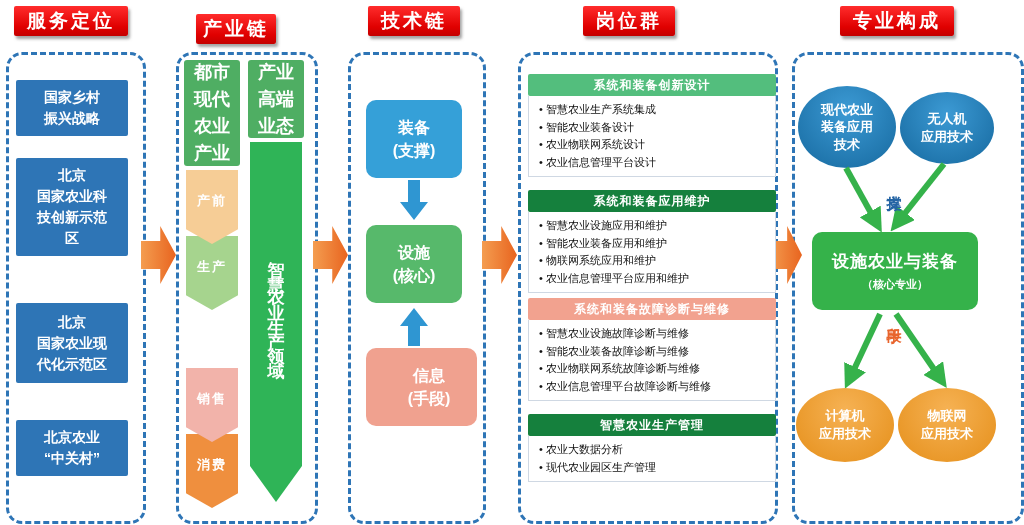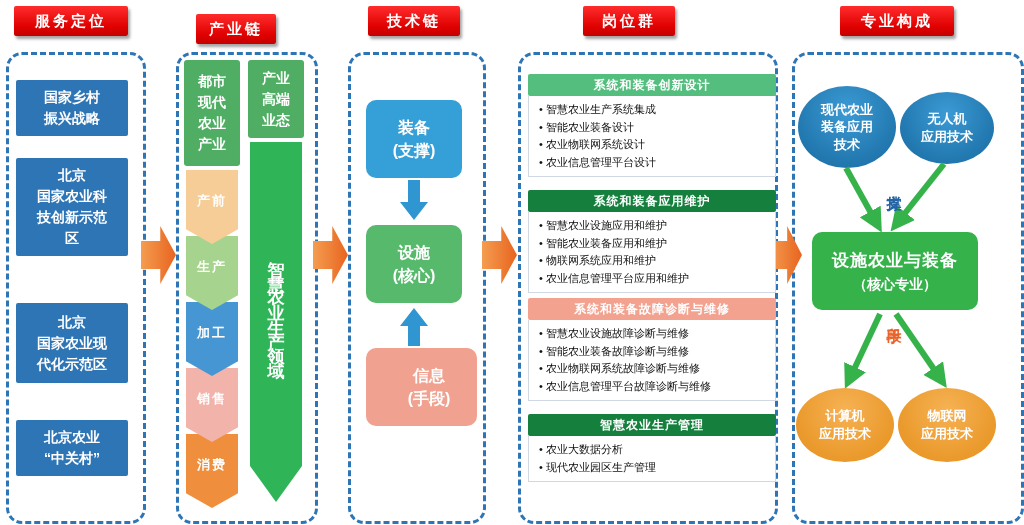--- a/index.html
+++ b/index.html
@@ -2,34 +2,34 @@
 <html><head>
 <meta charset="utf-8">
 <style>
   html,body { margin:0; padding:0; background:#ffffff; }
   body { font-family:"Liberation Sans","DejaVu Sans",sans-serif; }
   .canvas { position:relative; width:1024px; height:525px; background:#ffffff; overflow:hidden; }
   .abs { position:absolute; }
 
   
   .hdr { position:absolute; height:30px; background:linear-gradient(180deg,#ff2c2c 0%,#e00000 70%,#c40000 100%);
-         color:#fff; font-size:15px; font-weight:bold; letter-spacing:3px;
+         color:#fff; font-size:19px; font-weight:bold; letter-spacing:3px;
          display:flex; align-items:center; justify-content:center;
          box-shadow:2px 3px 3px rgba(90,90,90,.55); border-radius:2px; }
 
   
   .dashed { position:absolute; border:3px dashed #2e75b6; border-radius:16px; }
 
   
   .svc-box { position:absolute; left:16px; width:112px; background:#2e75b6; color:#fff;
              font-weight:bold; font-size:14px; line-height:1.5; text-align:center; white-space:pre-line;
              display:flex; align-items:center; justify-content:center; border-radius:2px; }
 
   
-  .ind-box { position:absolute; background:#4fae63; color:#fff; font-weight:bold; font-size:14px;
+  .ind-box { position:absolute; background:#4fae63; color:#fff; font-weight:bold; font-size:18px;
              line-height:1.5; text-align:right; white-space:pre-line; border-radius:3px;
              display:flex; align-items:center; justify-content:center; }
   .big-arrow { position:absolute; background:#2fb457; color:#fff; font-weight:bold; font-size:17px;
                clip-path:polygon(0 0,100% 0,100% 90%,50% 100%,0 90%);
                display:flex; align-items:center; justify-content:center; padding-bottom:34px; box-sizing:border-box; }
   .big-arrow span { writing-mode:vertical-rl; text-orientation:upright; letter-spacing:.85em; }
   .chev { position:absolute; left:186px; width:52px; height:74px; color:#fff; font-weight:bold; font-size:13px;
           letter-spacing:2px; clip-path:polygon(0 0,100% 0,100% 80%,50% 100%,0 80%);
           display:flex; align-items:center; justify-content:center; padding-bottom:13px; box-sizing:border-box; }
   .chev-0 { background:#f6cd96; } .chev-1 { background:#a6d48e; } .chev-2 { background:#4596d3; }
@@ -59,21 +59,21 @@
 
   
   .ellipse { position:absolute; border-radius:50%; color:#fff; font-weight:bold; font-size:13px;
              line-height:1.35; text-align:center; white-space:pre-line;
              display:flex; align-items:center; justify-content:center; }
   .ell-blue { background:radial-gradient(circle at 50% 30%, #3c9ad4, #16699f); }
   .ell-orange { background:radial-gradient(circle at 50% 30%, #f6b254, #e58f1a); }
   .core { position:absolute; left:812px; top:232px; width:166px; height:78px; background:#35b24a; border-radius:10px;
           color:#fff; display:flex; flex-direction:column; align-items:center; justify-content:center; }
   .core-line1 { font-size:17px; font-weight:bold; letter-spacing:1px; }
-  .core-line2 { font-size:14px; font-weight:bold; margin-top:4px; }
+  .core-line2 { font-size:11px; font-weight:bold; margin-top:4px; }
   .vlabel { position:absolute; writing-mode:vertical-rl; text-orientation:upright; font-weight:bold; font-size:15px; }
   .vlabel-support { left:884px; top:184px; color:#2464a4; }
   .vlabel-means   { left:884px; top:316px; color:#e8642c; }
 </style>
 </head>
 <body>
 
 <div class="canvas">
 
   <div class="hdr" style="left:14px;top:6px;width:114px;">服务定位</div>
@@ -110,21 +110,20 @@
 农业
 产业</div>
   <div class="ind-box" style="left:248px;top:60px;width:56px;height:78px;">产业
 高端
 业态</div>
   <div class="big-arrow" style="left:250px;top:142px;width:52px;height:360px;">
     <span>智慧农业生产领域</span>
   </div>
   <div class="chev chev-0" style="top:170px;z-index:9;">产前</div>
   <div class="chev chev-1" style="top:236px;z-index:8;">生产</div>
-  <div class="chev chev-2" style="top:302px;z-index:7;">加工</div>
   <div class="chev chev-3" style="top:368px;z-index:6;">销售</div>
   <div class="chev chev-4" style="top:434px;z-index:5;">消费</div>
 
   <div class="tech tech-equip">装备
 (支撑)</div>
   <div class="tech tech-fac">设施
 (核心)</div>
   <div class="tech tech-info">信息
 (手段)</div>
   <svg class="abs" style="left:348px;top:52px;" width="132" height="466">

